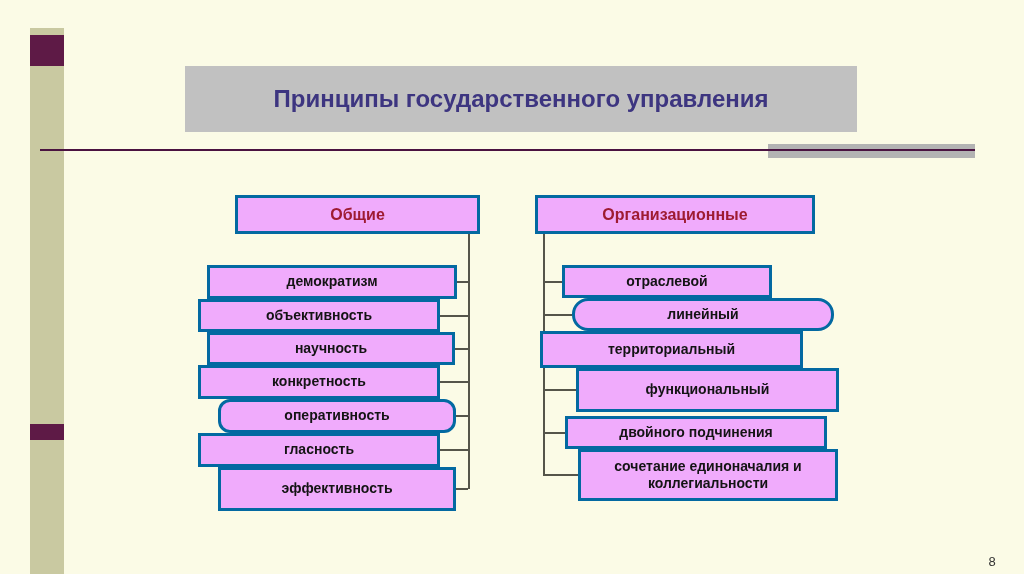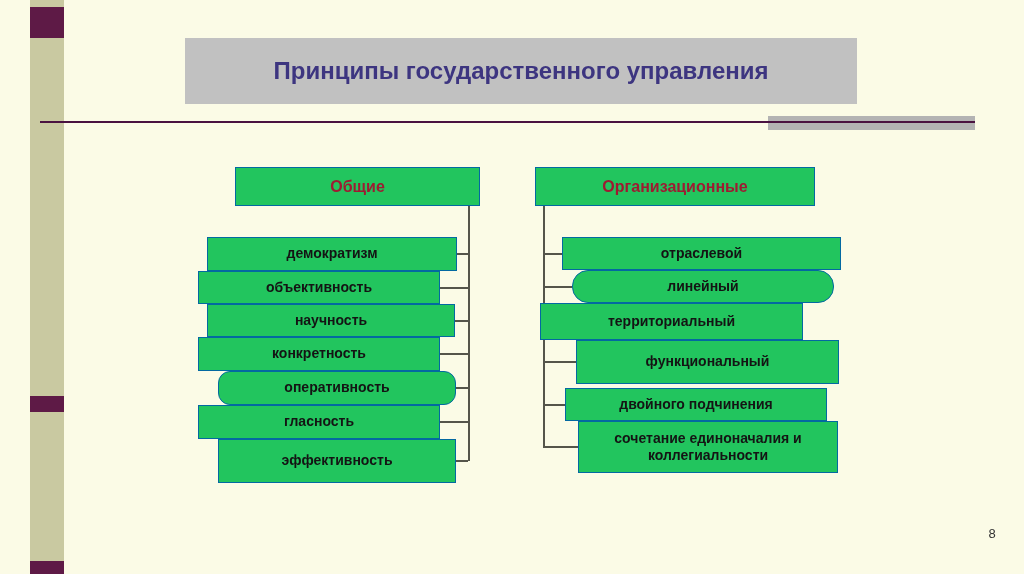--- a/index.html
+++ b/index.html
@@ -3,43 +3,43 @@
 <meta charset="utf-8">
 <style>
   html, body { margin: 0; padding: 0; }
   body {
     width: 1024px; height: 574px;
     position: relative;
     background: #FBFBE6;
     font-family: "Liberation Sans", sans-serif;
     overflow: hidden;
   }
-  .abs { position: absolute; }
+  .abs { position: absolute; margin-top: 28px; }
 
   
   .side-band { left: 30px; top: 0; width: 34px; height: 574px; background: #C9C9A1; }
   .accent-square { background: #5E1A46; }
   .sq-top    { left: 30px; top: 7px;   width: 34px; height: 31px; }
   .sq-mid    { left: 30px; top: 396px; width: 34px; height: 16px; }
   .sq-bottom { left: 30px; top: 561px; width: 34px; height: 13px; }
 
   
   .title-box {
     left: 185px; top: 38px; width: 672px; height: 66px;
     background: #C1C1C1;
     display: flex; align-items: center; justify-content: center;
     color: #3D3580; font-weight: bold; font-size: 24px;
   }
   .divider-bar  { left: 768px; top: 116px; width: 207px; height: 14px; background: #B3B3B3; }
   .divider-line { left: 40px;  top: 121px; width: 935px; height: 2px;  background: #4A1240; }
 
   
   .node {
-    background: #22c55e;
-    border: 1px solid #0369a1;
+    background: #f0abfc;
+    border: 3px solid #0369a1;
     display: flex; align-items: center; justify-content: center;
     text-align: center;
     font-weight: bold; font-size: 14px; color: #141414;
     box-sizing: border-box;
     line-height: 1.25;
     padding: 2px 8px;
   }
   .group-header {
     font-size: 16px;
     color: #9E1B32;
@@ -90,20 +90,20 @@
 
 <div class="abs vline" style="left:543px; top:206px; height:241px;"></div>
 
 <div class="abs hline" style="left:543px; top:253px; width:19px;"></div>
 <div class="abs hline" style="left:543px; top:286px; width:29px;"></div>
 <div class="abs hline" style="left:543px; top:321px; width:19px;"></div>
 <div class="abs hline" style="left:543px; top:361px; width:33px;"></div>
 <div class="abs hline" style="left:543px; top:404px; width:22px;"></div>
 <div class="abs hline" style="left:543px; top:446px; width:35px;"></div>
 
-<div class="abs node" style="left:562px; top:237px; width:279px; height:33px;">отраслевой</div>
+<div class="abs node" style="left:562px; top:237px; width:210px; height:33px;">отраслевой</div>
 <div class="abs node" style="left:572px; top:270px; width:262px; height:33px;border-radius:16px;">линейный</div>
 <div class="abs node" style="left:540px; top:303px; width:263px; height:37px;">территориальный</div>
 <div class="abs node" style="left:576px; top:340px; width:263px; height:44px;">функциональный</div>
 <div class="abs node" style="left:565px; top:388px; width:262px; height:33px;">двойного подчинения</div>
 <div class="abs node" style="left:578px; top:421px; width:260px; height:52px;">сочетание единоначалия и коллегиальности</div>
 
 <div class="abs page-number">8</div>
 
 </body></html>

